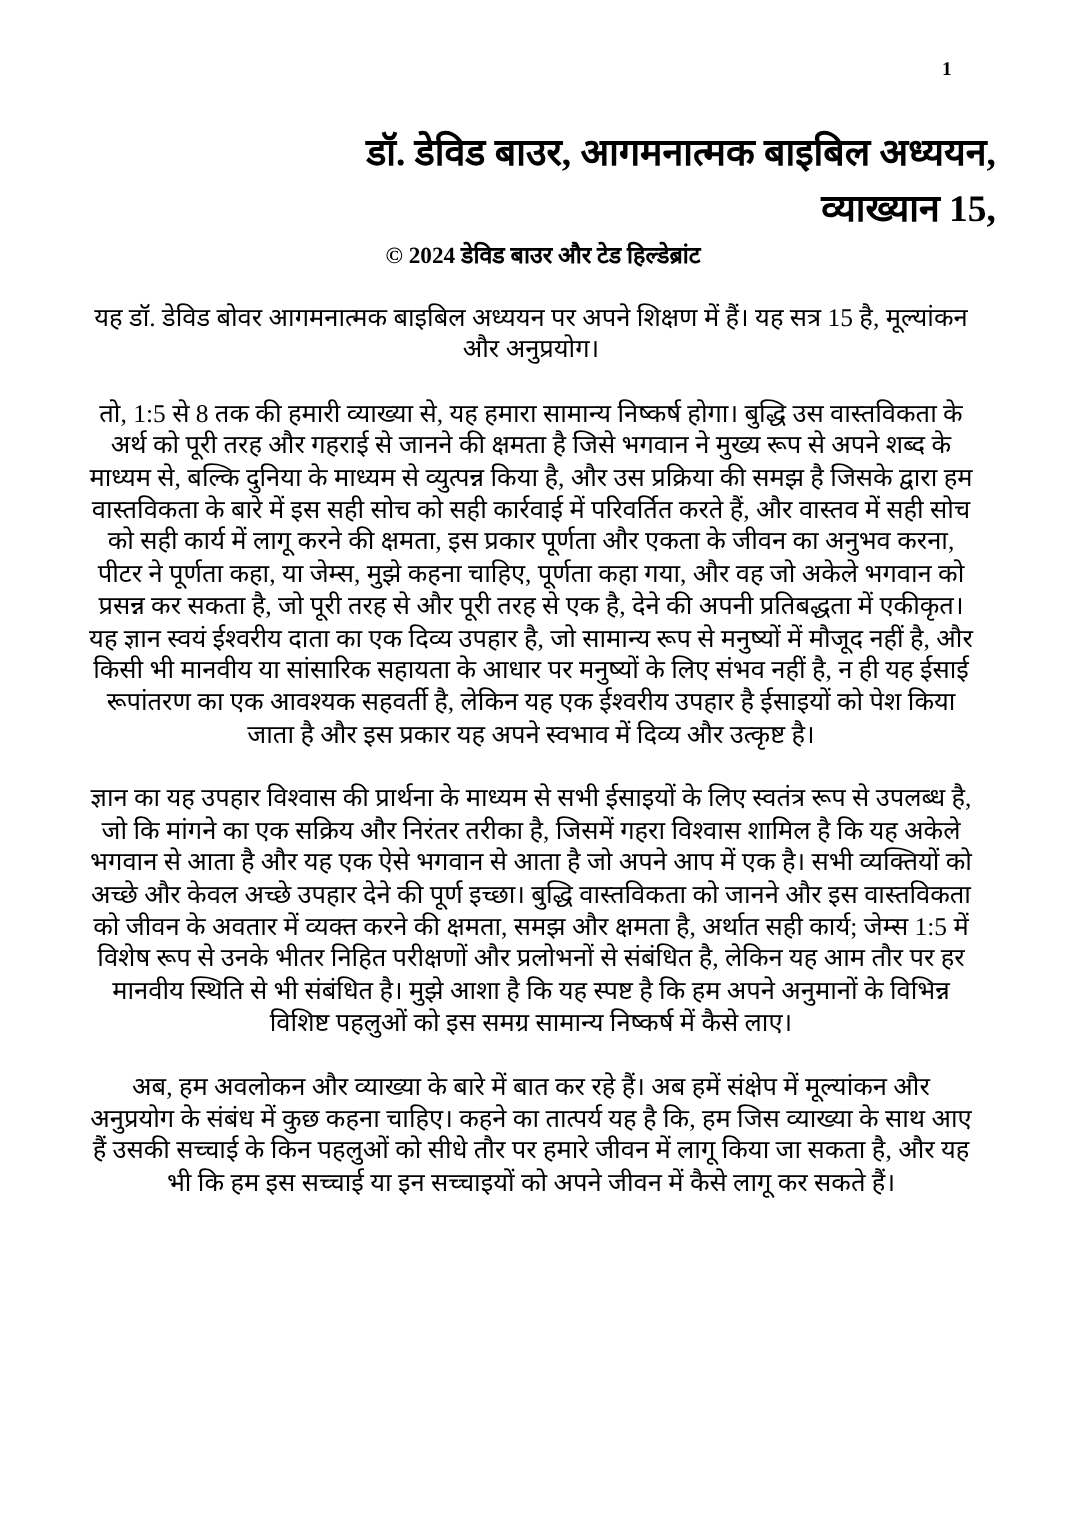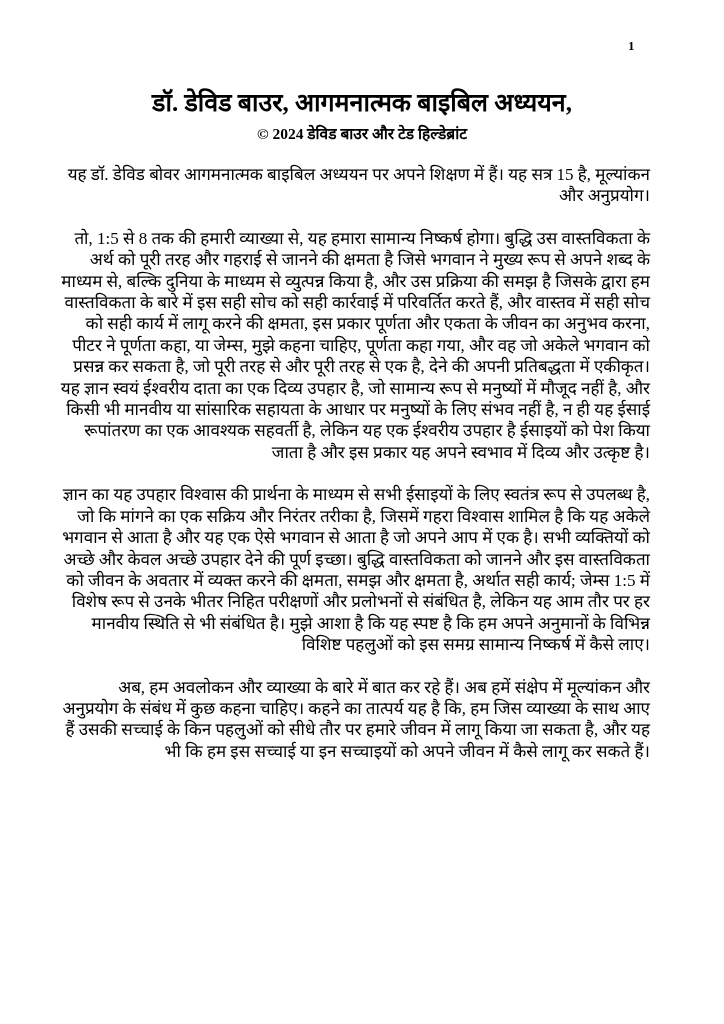--- a/index.html
+++ b/index.html
@@ -20,53 +20,54 @@
   .page-number {
     position: absolute;
     top: 38px;
     left: 628px;
     font-size: 13px;
     font-weight: bold;
     font-family: "Liberation Serif", "DejaVu Serif", serif;
   }
   .title-block {
     margin: 84px 60px 0 60px;
-    text-align: center;
+    text-align: right;
     font-weight: bold;
     font-size: 25px;
     line-height: 37px;
     letter-spacing: 0px;
   }
   .copyright {
     margin-top: 3px;
     text-align: center;
     font-weight: bold;
     font-size: 15.5px;
     line-height: 19px;
   }
   .content {
     margin: 21px 74px 0 58px;
     font-size: 17px;
     line-height: 21.4px;
-    text-align: right;
+    text-align: center;
   }
   .content p {
     margin: 0 0 21px 0;
     padding: 0;
   }
 </style>
 </head>
 <body>
 
 <div class="page">
 
   <div class="page-number">1</div>
 
   <div class="title-block">
     <div>डॉ. डेविड बाउर, आगमनात्मक बाइबिल अध्ययन,</div>
+    <div>व्याख्यान 15,</div>
   </div>
 
   <div class="copyright">© 2024 डेविड बाउर और टेड हिल्डेब्रांट</div>
 
   <div class="content">
     <p>यह डॉ. डेविड बोवर आगमनात्मक बाइबिल अध्ययन पर अपने शिक्षण में हैं। यह सत्र 15 है, मूल्यांकन और अनुप्रयोग।</p>
     <p>तो, 1:5 से 8 तक की हमारी व्याख्या से, यह हमारा सामान्य निष्कर्ष होगा। बुद्धि उस वास्तविकता के अर्थ को पूरी तरह और गहराई से जानने की क्षमता है जिसे भगवान ने मुख्य रूप से अपने शब्द के माध्यम से, बल्कि दुनिया के माध्यम से व्युत्पन्न किया है, और उस प्रक्रिया की समझ है जिसके द्वारा हम वास्तविकता के बारे में इस सही सोच को सही कार्रवाई में परिवर्तित करते हैं, और वास्तव में सही सोच को सही कार्य में लागू करने की क्षमता, इस प्रकार पूर्णता और एकता के जीवन का अनुभव करना, पीटर ने पूर्णता कहा, या जेम्स, मुझे कहना चाहिए, पूर्णता कहा गया, और वह जो अकेले भगवान को प्रसन्न कर सकता है, जो पूरी तरह से और पूरी तरह से एक है, देने की अपनी प्रतिबद्धता में एकीकृत। यह ज्ञान स्वयं ईश्वरीय दाता का एक दिव्य उपहार है, जो सामान्य रूप से मनुष्यों में मौजूद नहीं है, और किसी भी मानवीय या सांसारिक सहायता के आधार पर मनुष्यों के लिए संभव नहीं है, न ही यह ईसाई रूपांतरण का एक आवश्यक सहवर्ती है, लेकिन यह एक ईश्वरीय उपहार है ईसाइयों को पेश किया जाता है और इस प्रकार यह अपने स्वभाव में दिव्य और उत्कृष्ट है।</p>
     <p>ज्ञान का यह उपहार विश्वास की प्रार्थना के माध्यम से सभी ईसाइयों के लिए स्वतंत्र रूप से उपलब्ध है, जो कि मांगने का एक सक्रिय और निरंतर तरीका है, जिसमें गहरा विश्वास शामिल है कि यह अकेले भगवान से आता है और यह एक ऐसे भगवान से आता है जो अपने आप में एक है। सभी व्यक्तियों को अच्छे और केवल अच्छे उपहार देने की पूर्ण इच्छा। बुद्धि वास्तविकता को जानने और इस वास्तविकता को जीवन के अवतार में व्यक्त करने की क्षमता, समझ और क्षमता है, अर्थात सही कार्य; जेम्स 1:5 में विशेष रूप से उनके भीतर निहित परीक्षणों और प्रलोभनों से संबंधित है, लेकिन यह आम तौर पर हर मानवीय स्थिति से भी संबंधित है। मुझे आशा है कि यह स्पष्ट है कि हम अपने अनुमानों के विभिन्न विशिष्ट पहलुओं को इस समग्र सामान्य निष्कर्ष में कैसे लाए।</p>
     <p>अब, हम अवलोकन और व्याख्या के बारे में बात कर रहे हैं। अब हमें संक्षेप में मूल्यांकन और अनुप्रयोग के संबंध में कुछ कहना चाहिए। कहने का तात्पर्य यह है कि, हम जिस व्याख्या के साथ आए हैं उसकी सच्चाई के किन पहलुओं को सीधे तौर पर हमारे जीवन में लागू किया जा सकता है, और यह भी कि हम इस सच्चाई या इन सच्चाइयों को अपने जीवन में कैसे लागू कर सकते हैं।</p>
   </div>

